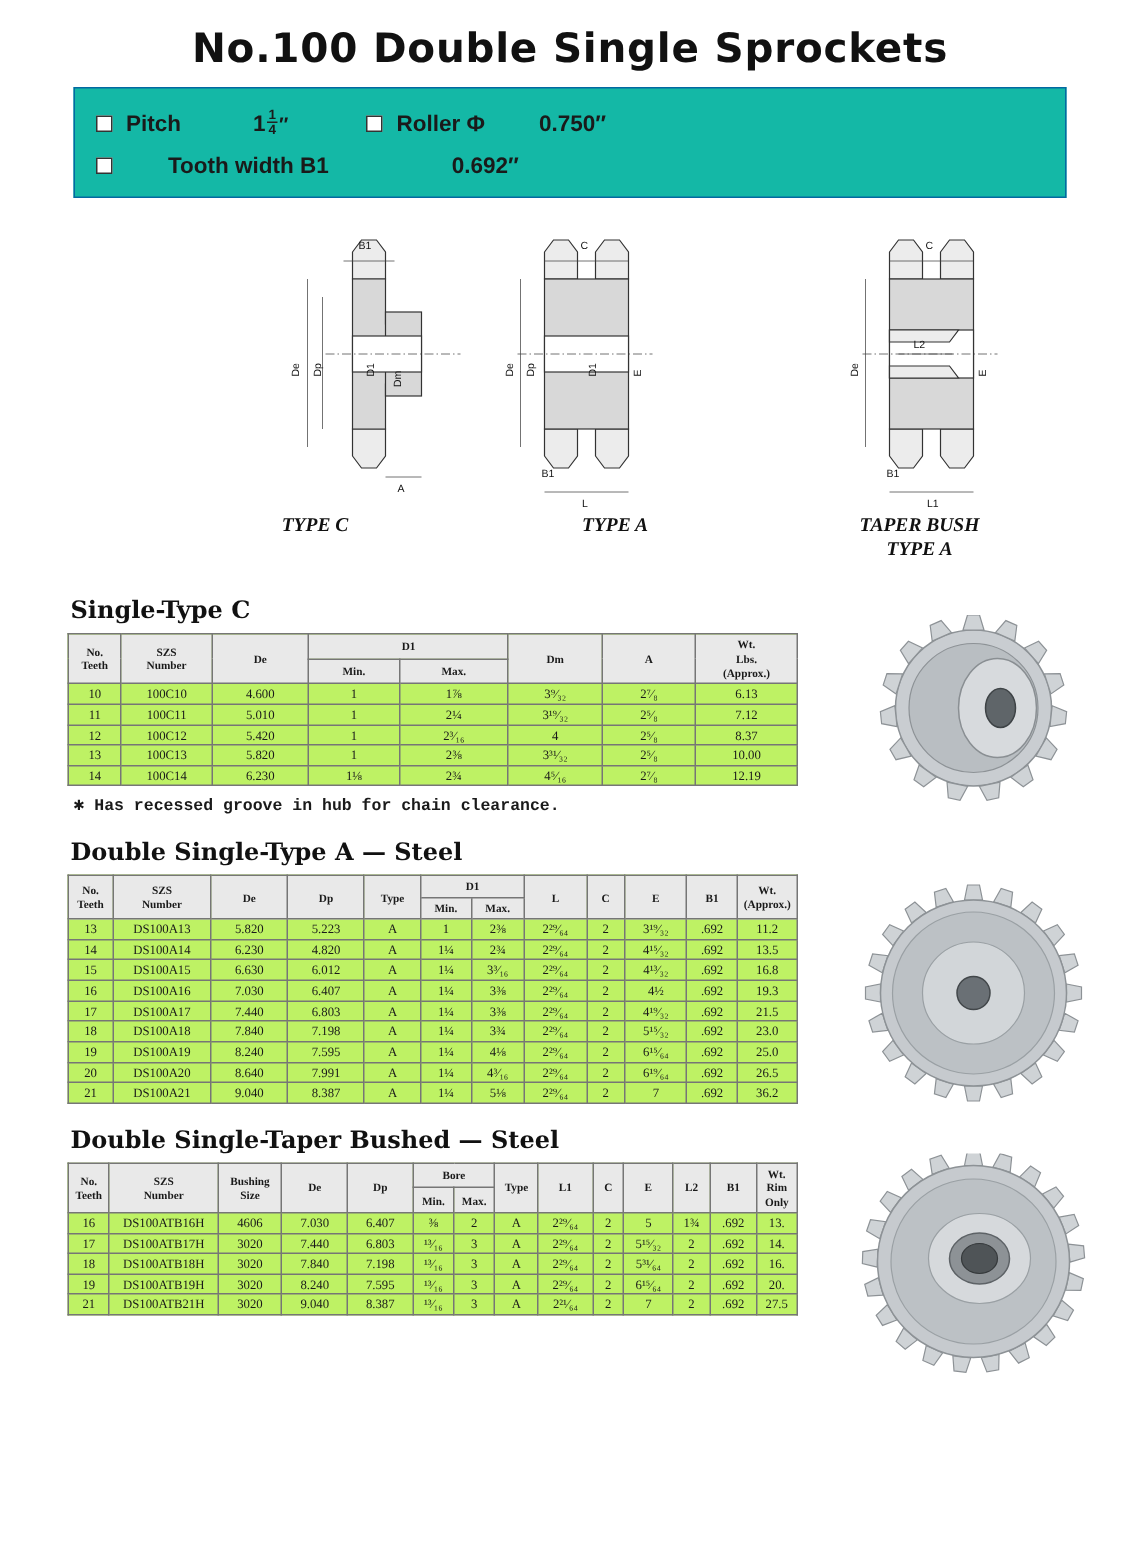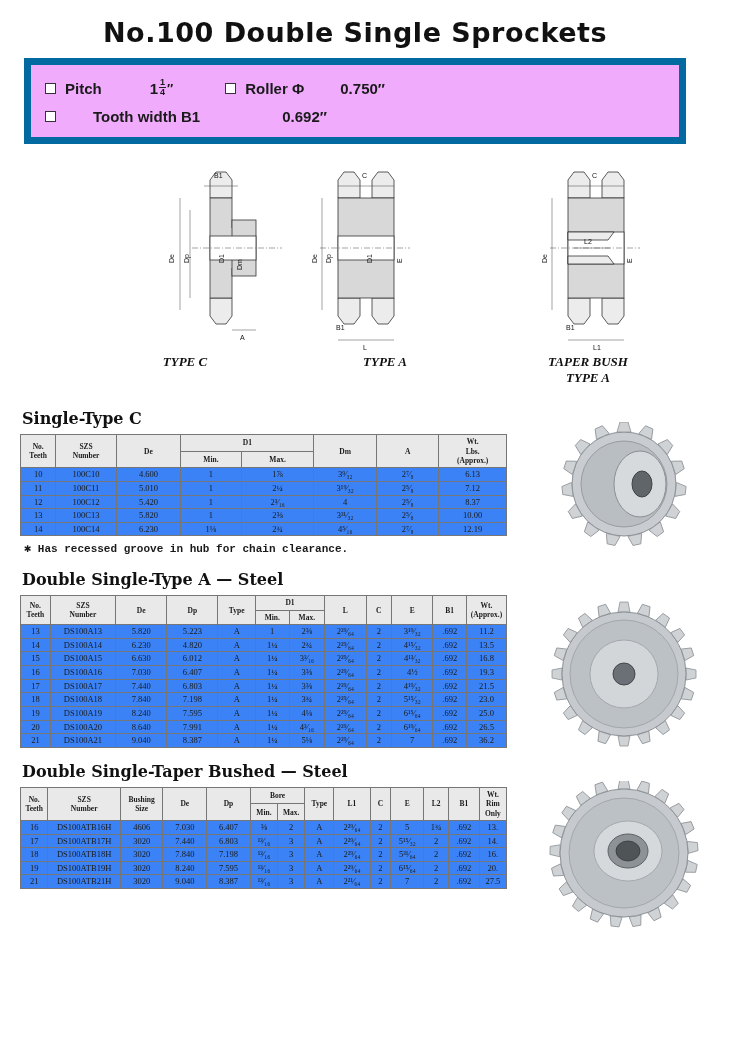--- a/index.html
+++ b/index.html
@@ -5,39 +5,39 @@
   * { box-sizing: border-box; }
   html, body { margin:0; padding:0; }
   body {
     width:750px; height:1043px;
     background:#ffffff;
     font-family:"Liberation Sans", sans-serif;
     color:#1a1a1a;
     position:relative;
     overflow:hidden;
   }
-  .page { position:relative; width:710px; height:1043px; padding:14px 20px 0 20px; }
+  .page { position:relative; width:710px; height:1043px; padding:14px 20px 0 20px;margin-left:25px; }
 
   
   .title-block { text-align:center; margin:4px 0 10px 0; }
   .title-line {
     font-family:"DejaVu Sans", sans-serif;
     font-weight:bold;
     font-size:27px;
     letter-spacing:0.5px;
     line-height:1.12;
     color:#111;
   }
 
   
   .spec-box {
-    border:7px solid #0369a1;
+    border:1px solid #0369a1;
     padding:10px 14px 12px 14px;
     margin:0 4px 14px 4px;
-    background:#f0abfc;
+    background:#14b8a6;
   }
   .spec-row { display:flex; align-items:center; margin:4px 0 10px 0; font-size:15px; font-weight:bold; }
   .spec-row:last-child { margin-bottom:0;gap:28px; }
   .chk {
     width:11px; height:11px; border:1px solid #333; display:inline-block;
     margin-right:9px; background:#fff; flex:0 0 auto;
   }
   .spec-label { font-weight:bold; font-size:15px; }
   .spec-val { font-weight:bold; font-size:15px; }
   .gap-a { width:48px; }
@@ -62,21 +62,21 @@
     font-family:"DejaVu Serif", serif;
     font-weight:bold; font-size:16px; color:#111;
     margin:6px 0 6px 2px;
   }
 
   
   table.spec {
     border-collapse:collapse;
     font-size:8.5px;
     font-family:"Liberation Serif", serif;
-    background:#3b82f6;
+    background:#bef264;
   }
   table.spec th, table.spec td {
     border:1px solid #767676;
     text-align:center;
     padding:1px 2px;
     line-height:1.25;
     white-space:nowrap;
   }
   table.spec thead th {
     background:#e9e9e9;

